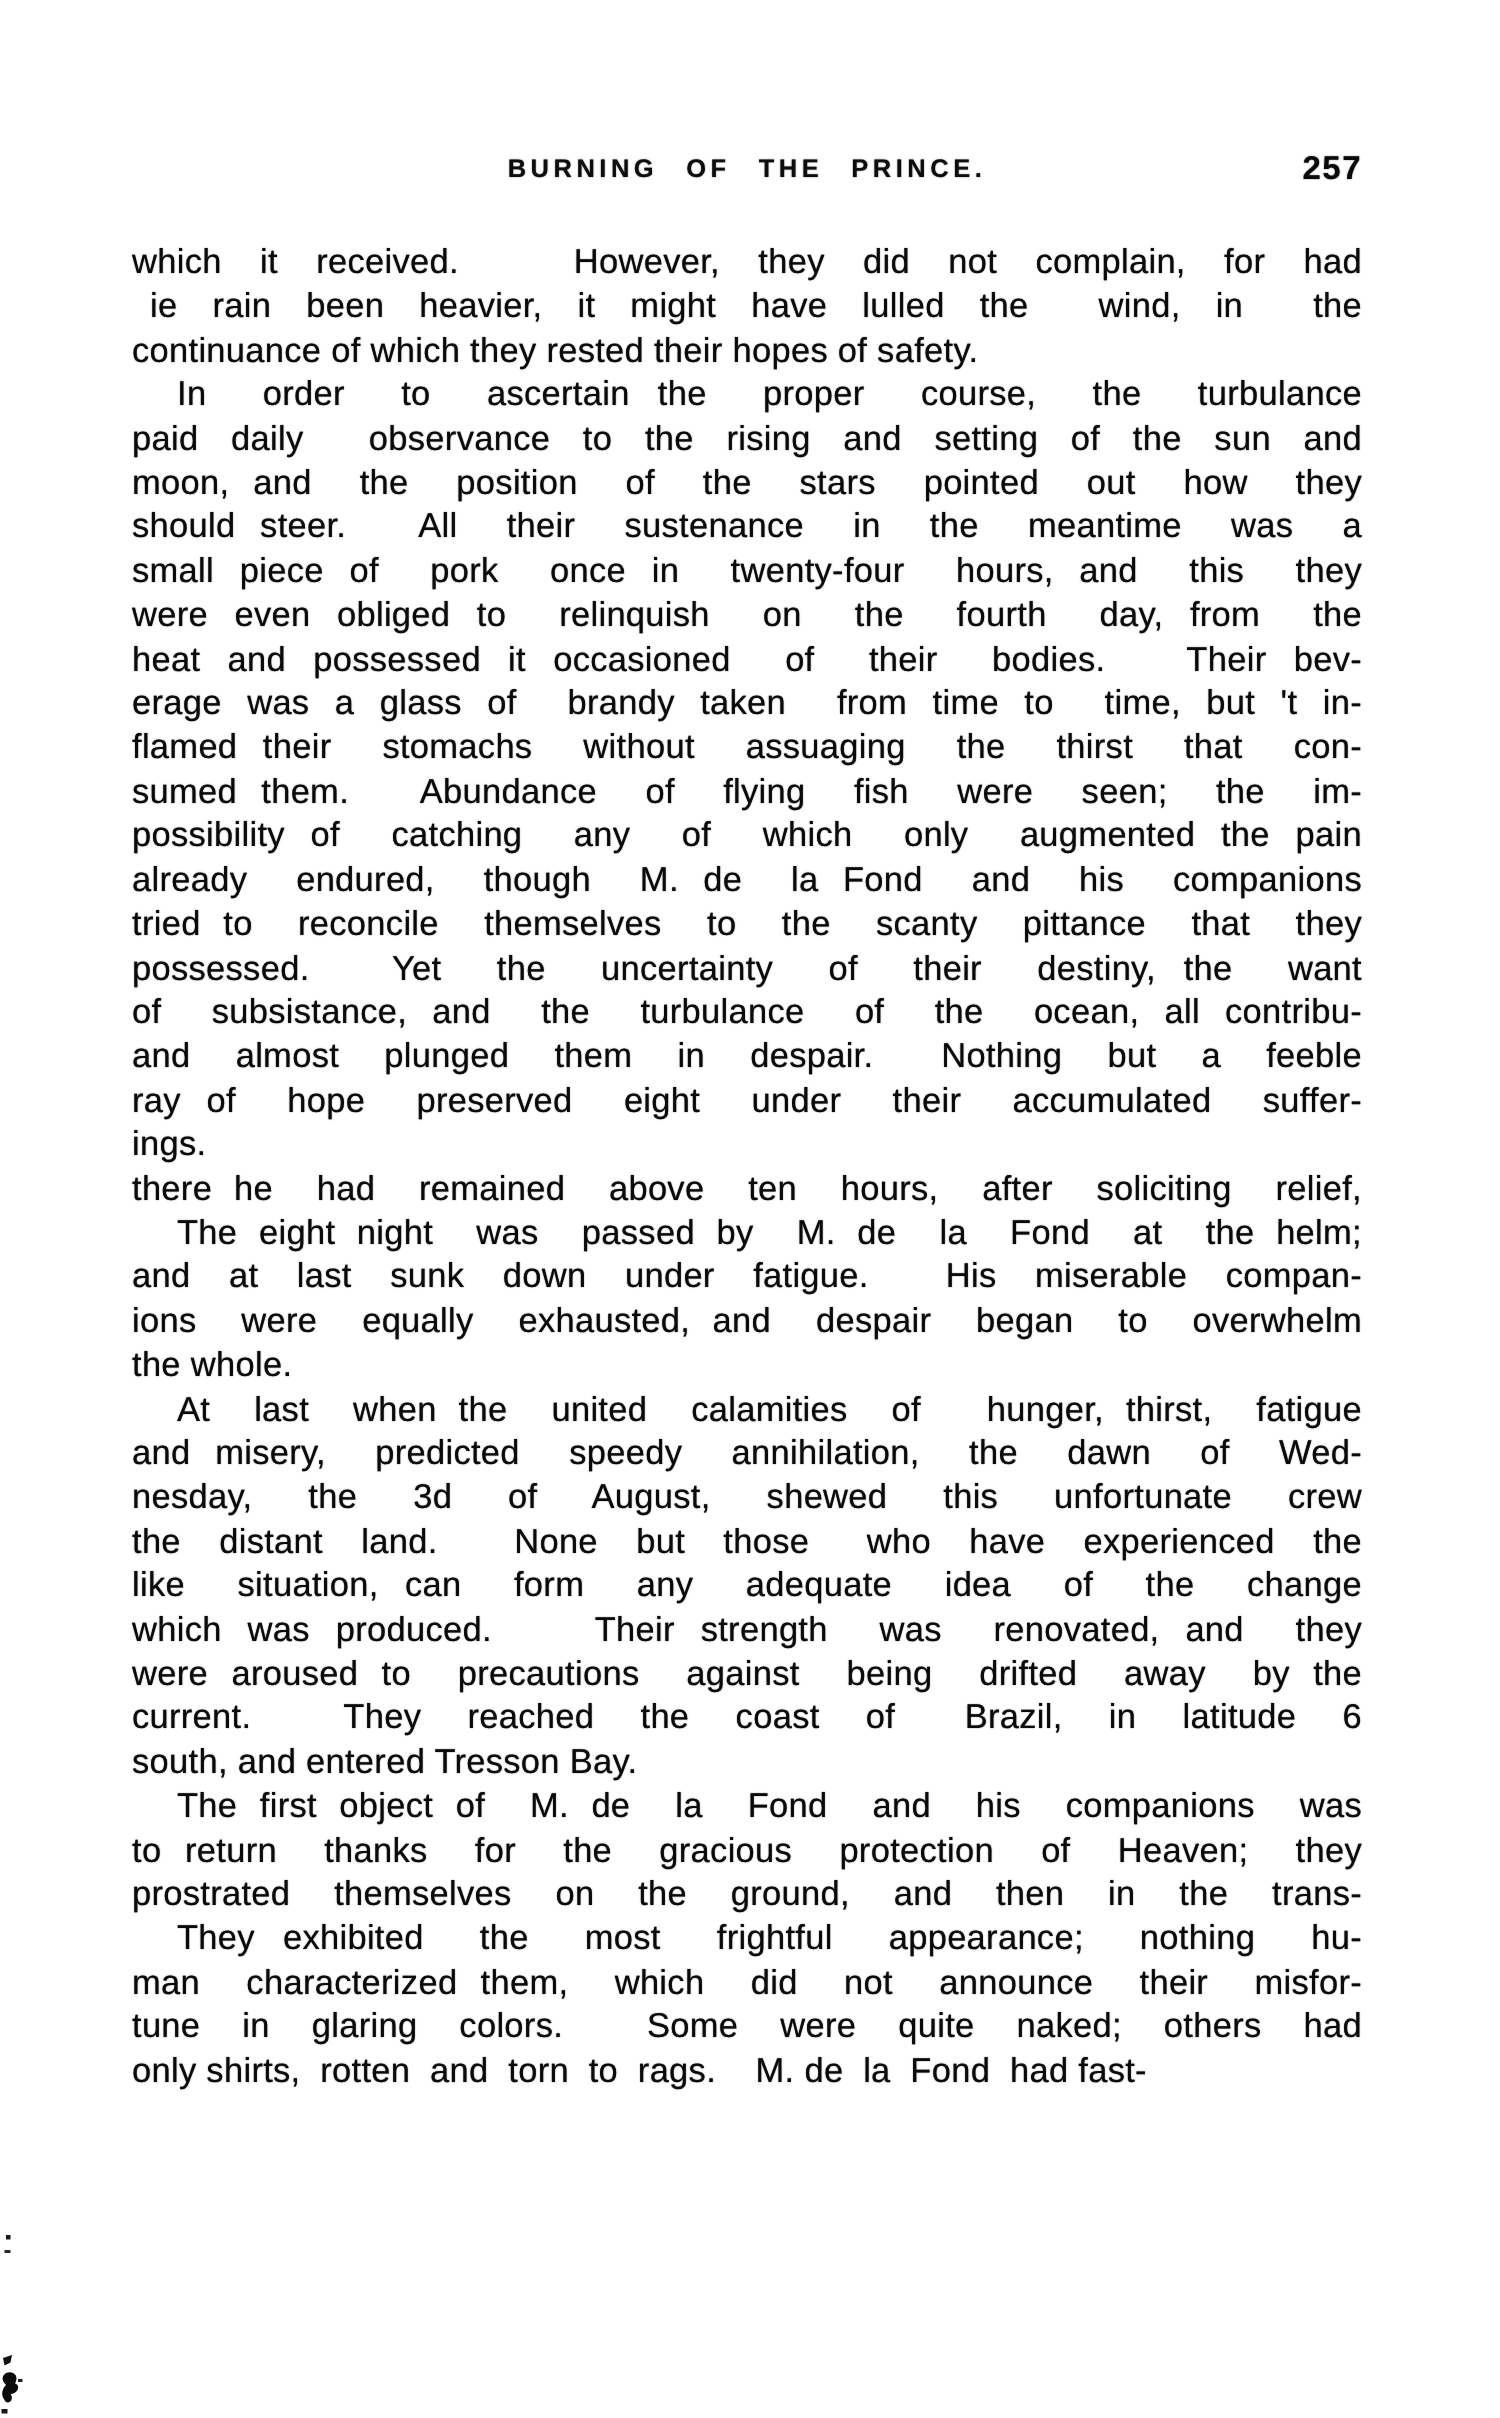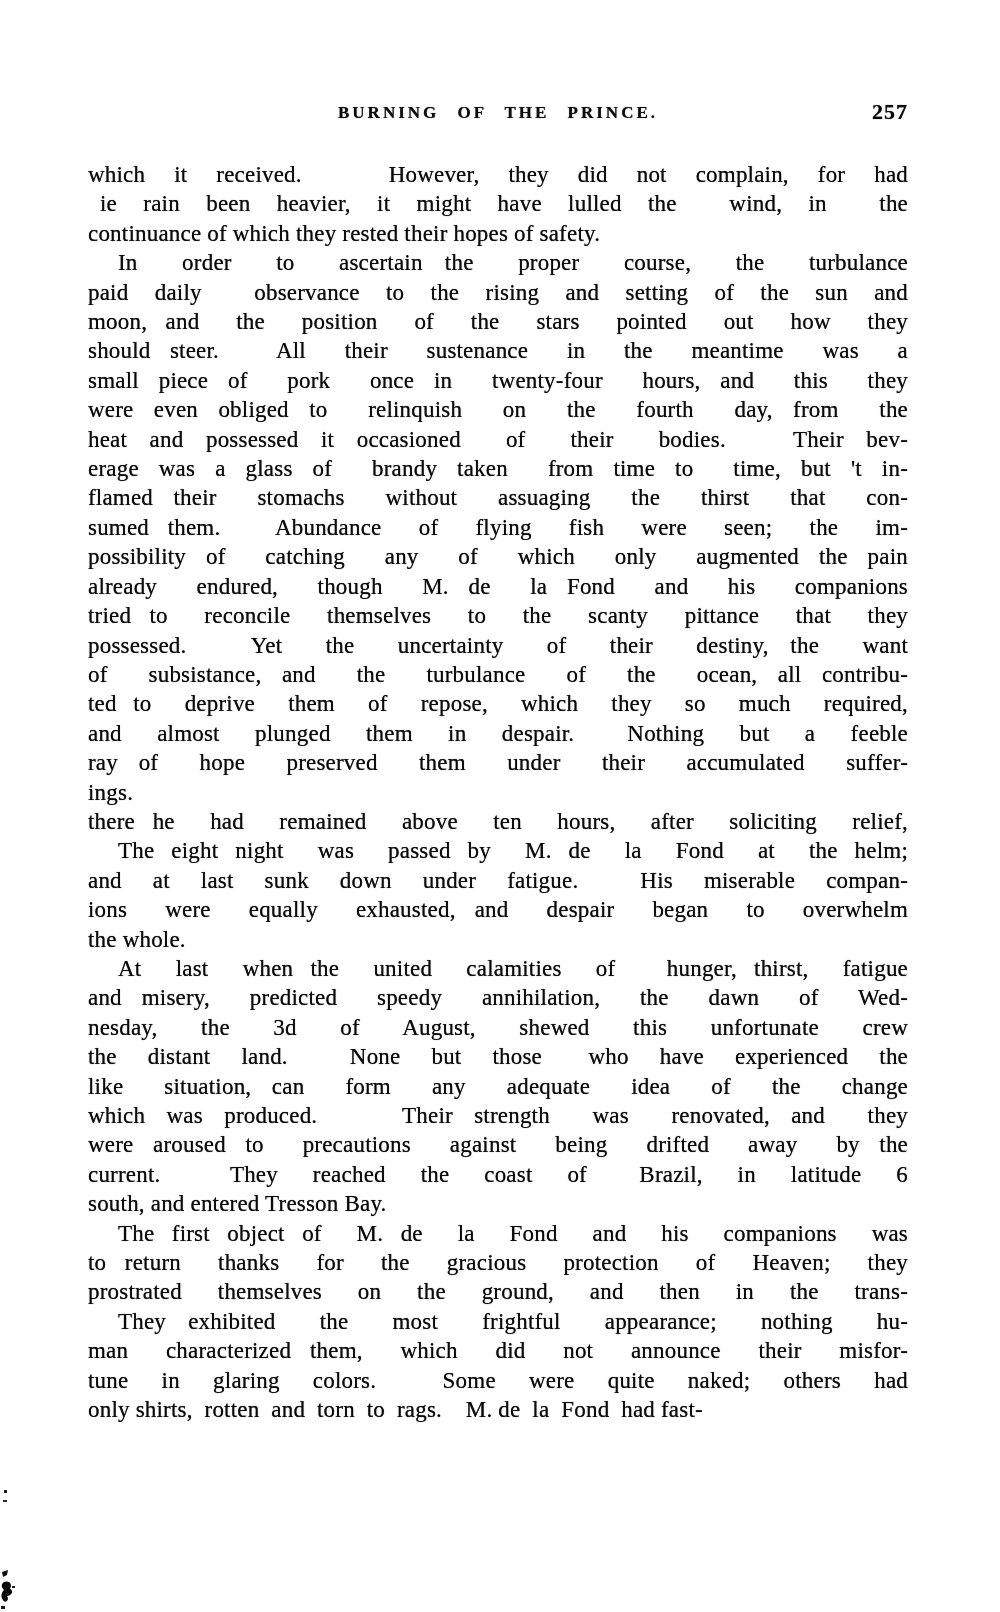--- a/index.html
+++ b/index.html
@@ -6,21 +6,21 @@
     margin: 0;
     padding: 0;
     background: #ffffff;
   }
   #page {
     position: relative;
     width: 1000px;
     height: 1612px;
     background: #ffffff;
     overflow: hidden;
-    font-family: Liberation Serif, serif;
+    font-family: Liberation Sans, sans-serif;
     color: #0a0a0a;
   }
   
   #running-header {
     position: absolute;
     top: 103px;
     left: 88px;
     width: 820px;
     height: 30px;
   }
@@ -99,23 +99,22 @@
         <div class="line">were even obliged to  relinquish  on  the  fourth  day, from  the</div>
         <div class="line">heat and possessed it occasioned  of  their  bodies.   Their bev-</div>
         <div class="line">erage was a glass of  brandy taken  from time to  time, but 't in-</div>
         <div class="line">flamed their  stomachs  without  assuaging  the  thirst  that  con-</div>
         <div class="line">sumed them.   Abundance  of  flying  fish  were  seen;  the  im-</div>
         <div class="line">possibility of  catching  any  of  which  only  augmented the pain</div>
         <div class="line">already  endured,  though  M. de  la Fond  and  his  companions</div>
         <div class="line">tried to  reconcile  themselves  to  the  scanty  pittance  that  they</div>
         <div class="line">possessed.   Yet  the  uncertainty  of  their  destiny, the  want</div>
         <div class="line">of  subsistance, and  the  turbulance  of  the  ocean, all contribu-</div>
-        <div class="line">ted to  deprive  them  of  repose,  which  they  so  much  required,</div>
         <div class="line">and  almost  plunged  them  in  despair.   Nothing  but  a  feeble</div>
-        <div class="line">ray of  hope  preserved  them  under  their  accumulated  suffer-</div>
+        <div class="line">ray of  hope  preserved  eight  under  their  accumulated  suffer-</div>
         <div class="line last">ings.</div>
       </div>
       <div class="paragraph">
         <div class="line">there he  had  remained  above  ten  hours,  after  soliciting  relief,</div>
         <div class="line first-indent">The eight night  was  passed by  M. de  la  Fond  at  the helm;</div>
         <div class="line">and  at  last  sunk  down  under  fatigue.    His  miserable  compan-</div>
         <div class="line">ions  were  equally  exhausted, and  despair  began  to  overwhelm</div>
         <div class="line last">the whole.</div>
       </div>
       <div class="paragraph">

